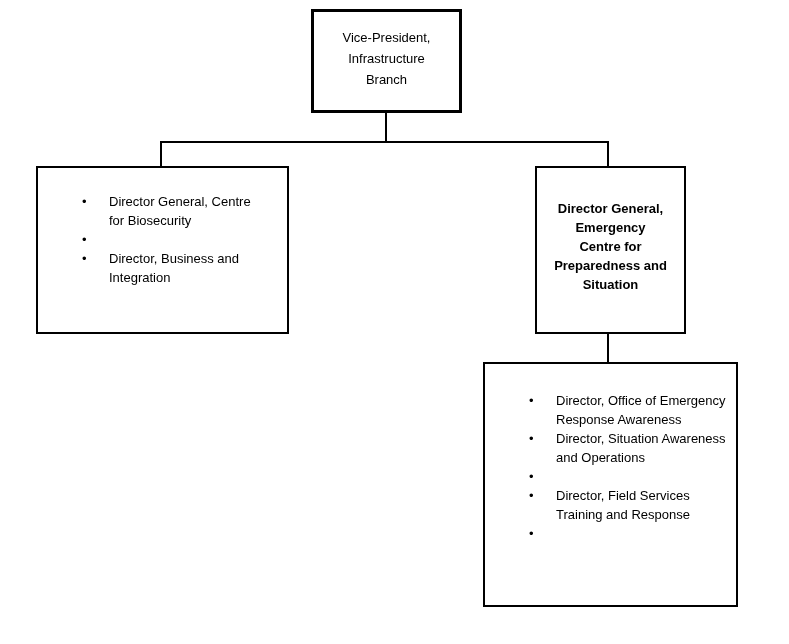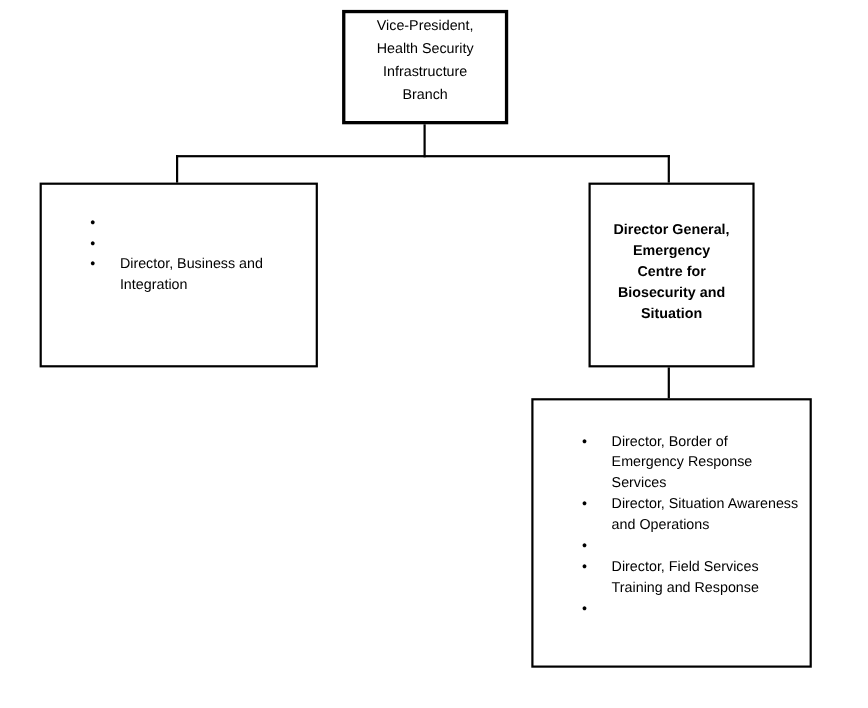--- a/index.html
+++ b/index.html
@@ -23,21 +23,21 @@
   .centered-label {
     text-align: center;
   }
   .centered-label .label-line {
     line-height: 21px;
   }
   .bold-label .label-line {
     font-weight: bold;
     line-height: 19px;
   }
-  .node-vp { left: 311px; top: 9px; width: 151px; height: 104px; }
+  .node-vp { left: 311px; top: 9px; width: 151px; height: 104px; padding-top: 15px; }
   .node-left-group { left: 36px; top: 166px; width: 253px; height: 168px; }
   .node-dg { left: 535px; top: 166px; width: 151px; height: 168px; padding-top: 31px; }
   .node-bottom-group { left: 483px; top: 362px; width: 255px; height: 245px; }
   ul.bullet-list {
     list-style: none;
     margin: 0;
   }
   .node-left-group ul.bullet-list { padding: 24px 0 0 44px; }
   .node-bottom-group ul.bullet-list { padding: 27px 0 0 44px; }
   li.bullet-item {
@@ -68,53 +68,53 @@
 <div class="canvas">
 
   <div class="connector c-vp-down"></div>
   <div class="connector c-horizontal"></div>
   <div class="connector c-left-down"></div>
   <div class="connector c-right-down"></div>
   <div class="connector c-dg-down"></div>
 
   <div class="node node-vp thick centered-label">
     <div class="label-line">Vice-President,</div>
-    <div class="label-line">Health Security</div>
     <div class="label-line">Infrastructure</div>
     <div class="label-line">Branch</div>
   </div>
 
   <div class="node node-left-group">
     <ul class="bullet-list">
       <li class="bullet-item">
         <span class="bullet">•</span>
+        <span class="item-text">Director General, Centre for Biosecurity</span>
       </li>
       <li class="bullet-item">
         <span class="bullet">•</span>
       </li>
       <li class="bullet-item">
         <span class="bullet">•</span>
         <span class="item-text">Director, Business and Integration</span>
       </li>
     </ul>
   </div>
 
   <div class="node node-dg centered-label bold-label">
     <div class="label-line">Director General,</div>
     <div class="label-line">Emergency</div>
     <div class="label-line">Centre for</div>
-    <div class="label-line">Biosecurity and</div>
+    <div class="label-line">Preparedness and</div>
     <div class="label-line">Situation</div>
   </div>
 
   <div class="node node-bottom-group">
     <ul class="bullet-list">
       <li class="bullet-item">
         <span class="bullet">•</span>
-        <span class="item-text">Director, Border of Emergency Response Services</span>
+        <span class="item-text">Director, Office of Emergency Response Awareness</span>
       </li>
       <li class="bullet-item">
         <span class="bullet">•</span>
         <span class="item-text">Director, Situation Awareness and Operations</span>
       </li>
       <li class="bullet-item">
         <span class="bullet">•</span>
       </li>
       <li class="bullet-item">
         <span class="bullet">•</span>

